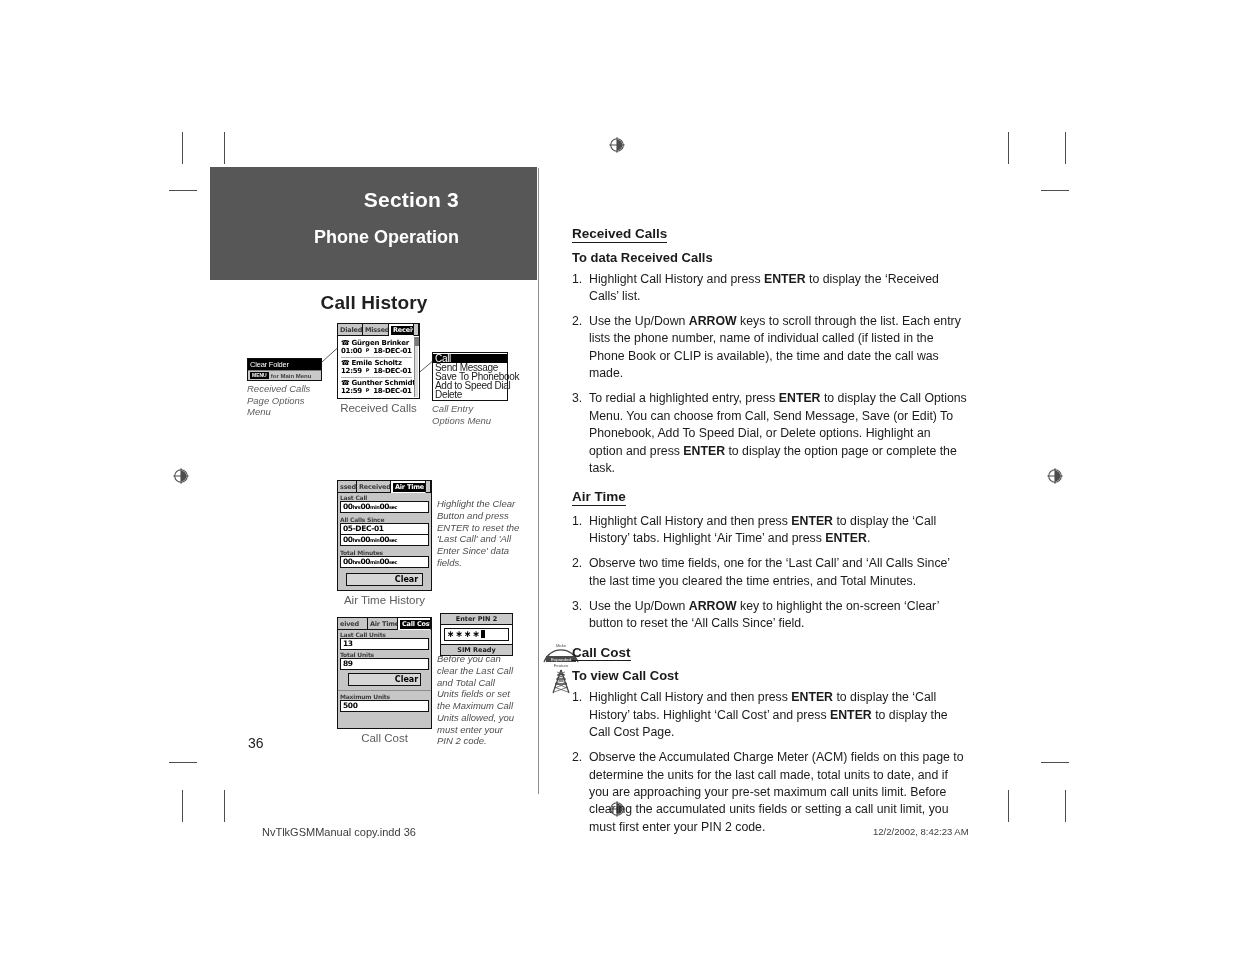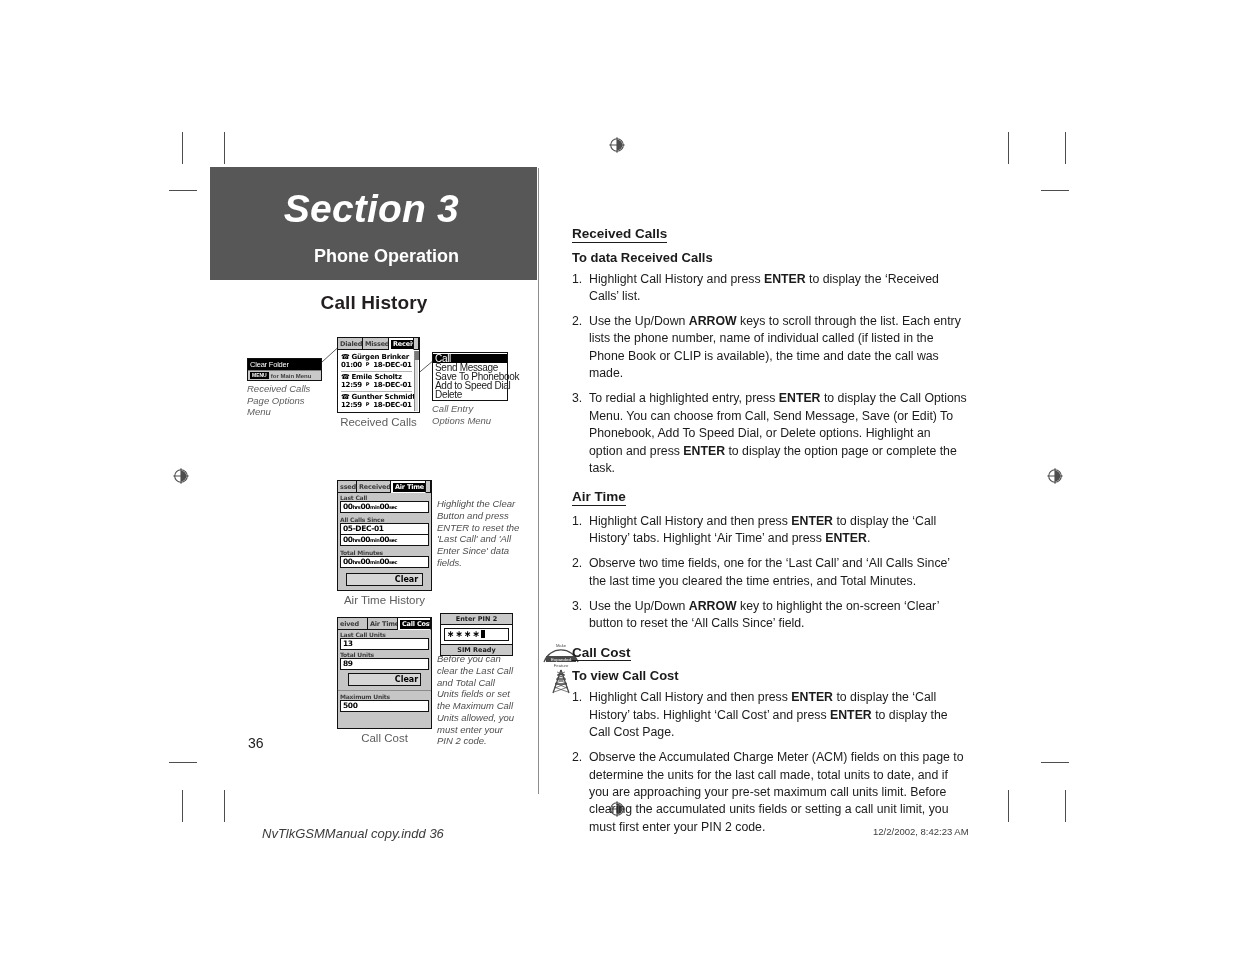--- a/index.html
+++ b/index.html
@@ -21,21 +21,21 @@
   
   #header-band {
     position:absolute; left:210px; top:167px;
     width:327px; height:113px;
     background:#575757;
     color:#ffffff;
     text-align:right;
     padding:22px 78px 0 0;
   }
   #section-title {
-    font-size:39px; font-style:italic; font-weight:bold;
+    font-size:21px; font-weight:bold;
     letter-spacing:.2px; line-height:1.05;
   }
   #section-subtitle {
     font-size:18px; font-weight:bold; margin-top:16px;
   }
 
   
   #column-rule {
     position:absolute; left:538px; top:168px;
     width:1px; height:626px; background:#8d8d8d;
@@ -80,21 +80,21 @@
   .lcd-tab.active {
     background:#ffffff; border-bottom:1px solid #fff;
     color:#000;
   }
   .lcd-tab.active .tab-inner {
     background:#000; color:#fff; padding:0 2px; display:inline-block;
     line-height:9px;
   }
 
   
-  #screen-received { position:absolute; left:337px; top:337px; width:83px; }
+  #screen-received { position:absolute; left:337px; top:323px; width:83px; }
   .rc-body { position:relative; padding:2px 7px 1px 3px; }
   .rc-entry { border-bottom:1px solid #b3b3b3; padding:1px 0 2px 0; }
   .rc-entry:last-child { border-bottom:none; }
   .rc-name {
     font-size:7px; font-weight:bold; letter-spacing:-.2px;
     display:flex; align-items:center; gap:2px; white-space:nowrap;
   }
   .rc-meta {
     font-size:7px; font-weight:bold; letter-spacing:-.3px;
     display:flex; gap:4px; margin-top:0px;
@@ -210,21 +210,21 @@
 
   
   #page-number {
     position:absolute; left:248px; top:735px;
     font-size:14px; color:#1b1b1b;
   }
 
   
   #footer-file {
     position:absolute; left:262px; top:826px;
-    font-size:13px; color:#3c3c3c;font-style:italic;
+    font-size:11px; color:#3c3c3c;
   }
   #footer-date {
     position:absolute; left:873px; top:826px;
     font-size:9.5px; color:#3c3c3c;
   }
 </style>
 </head>
 <body>
 
 <div class="crop" style="left:182px;top:132px;width:1px;height:32px;"></div>

